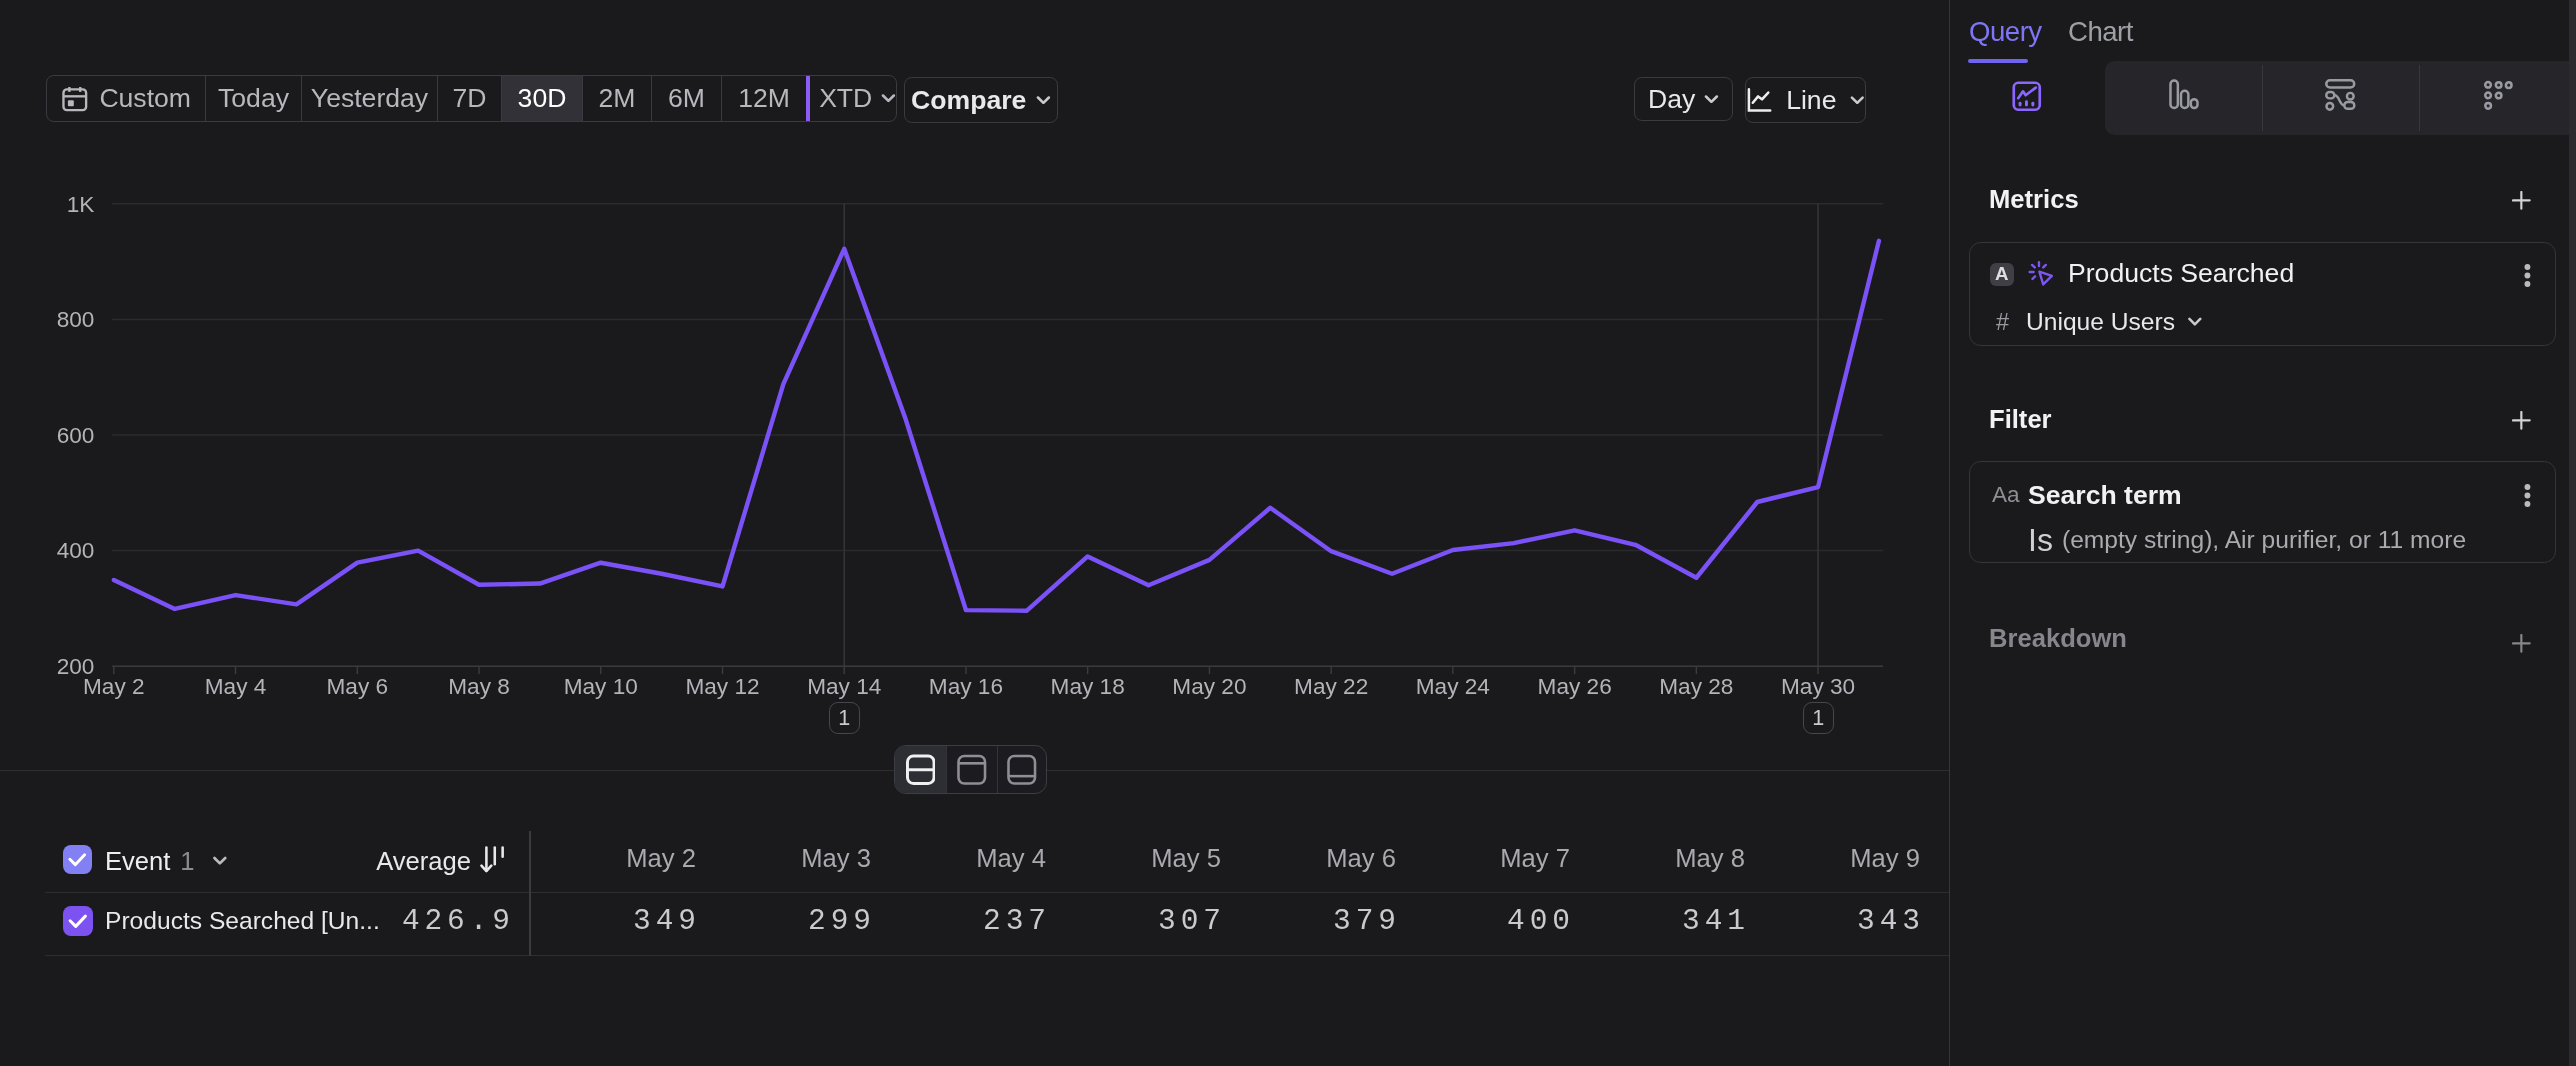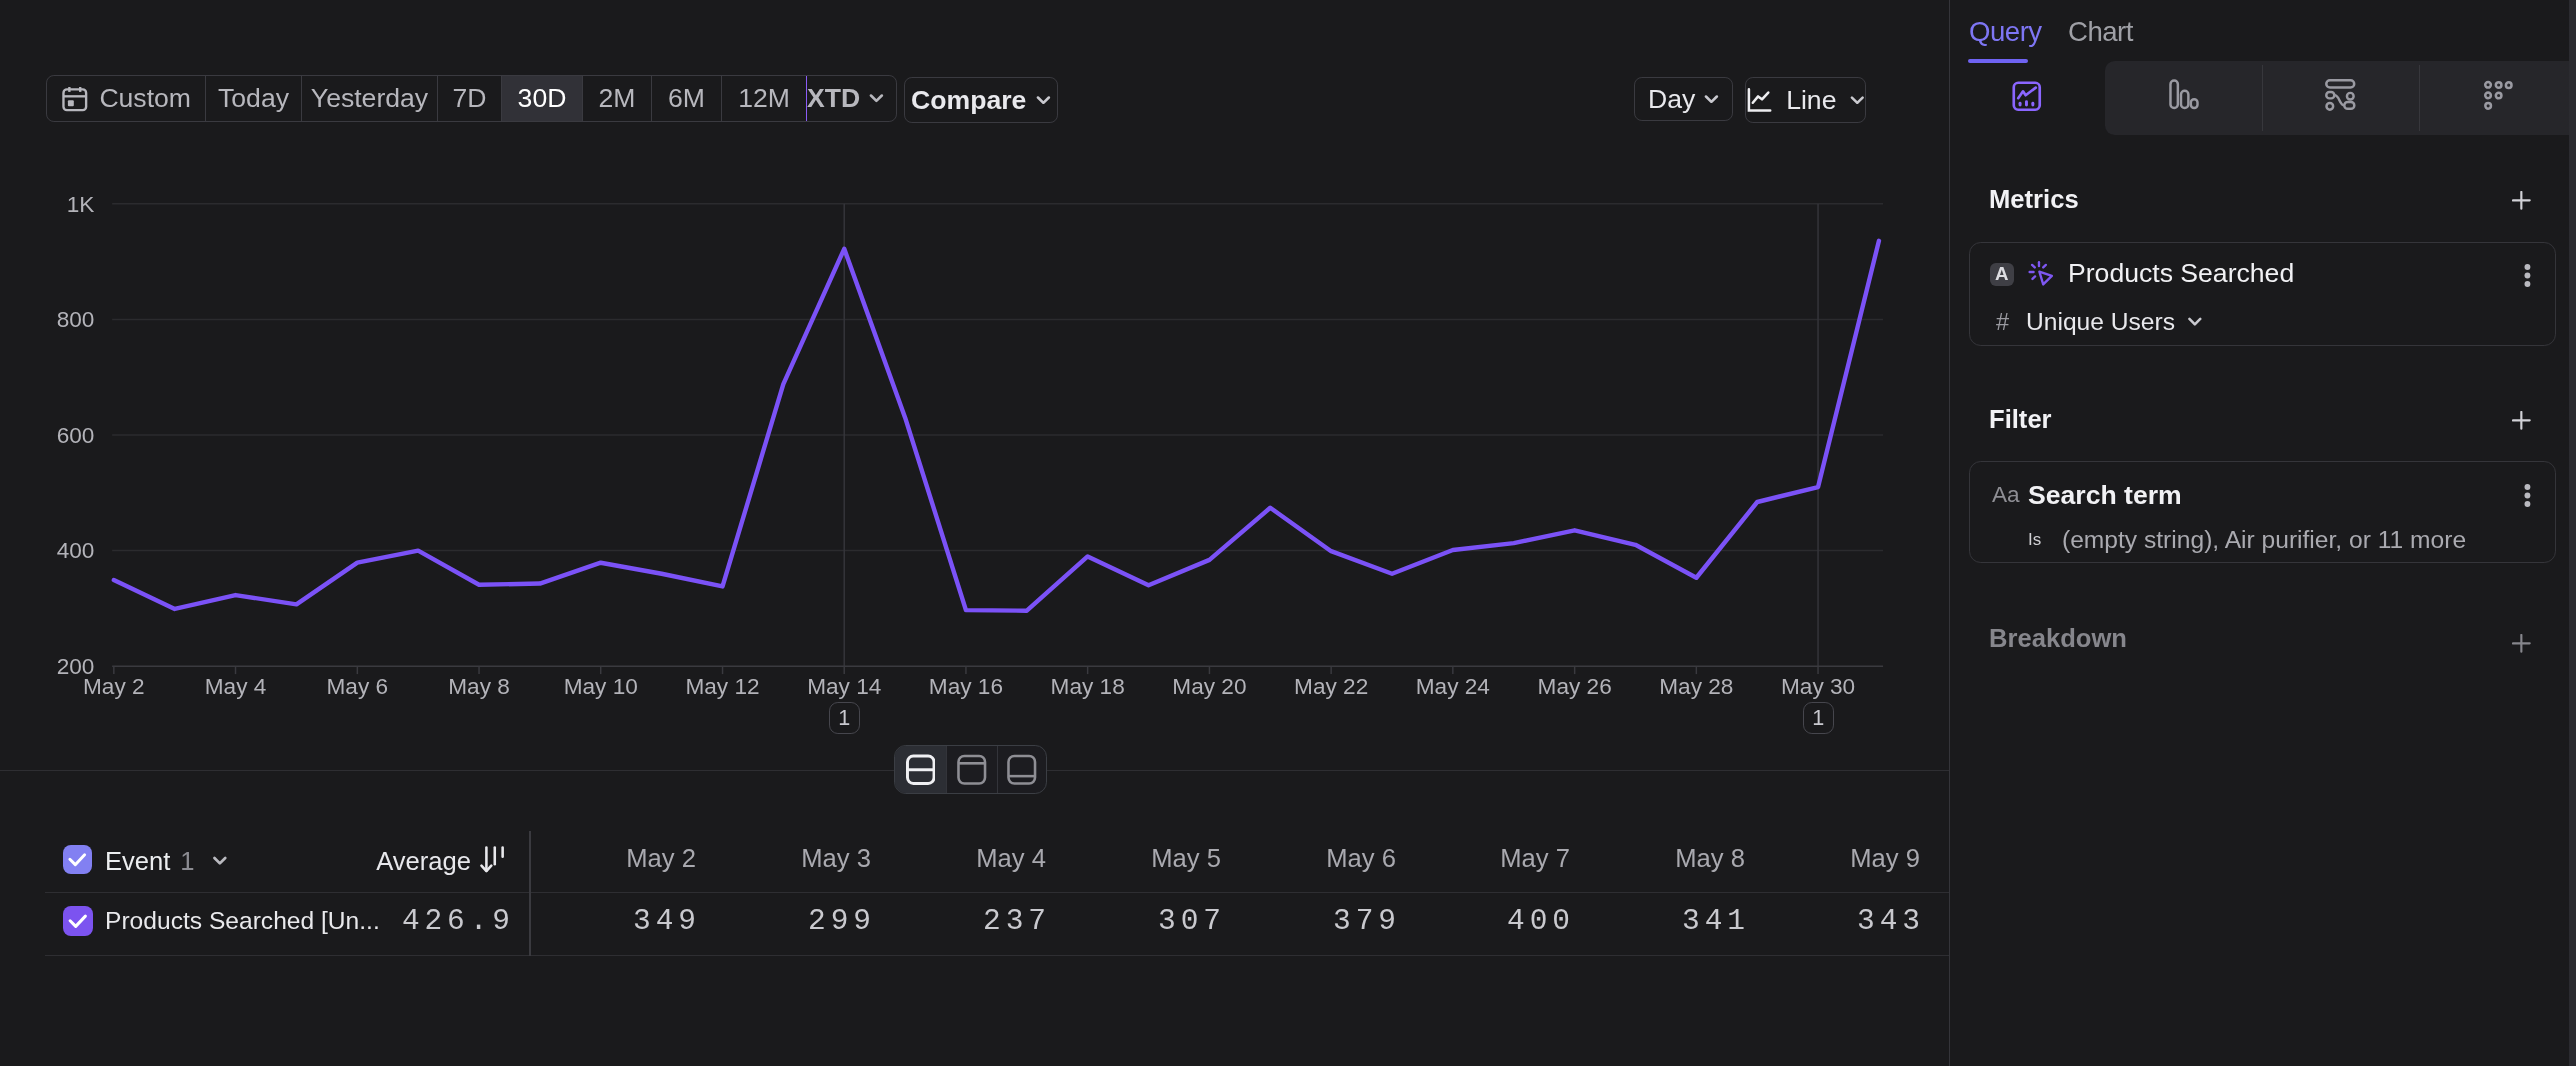--- a/index.html
+++ b/index.html
@@ -24,21 +24,21 @@
         </svg>
     <span>Custom</span>
       </div>
   <div class="flexc" style="width:95px;height:100%;justify-content:center;border-right:1px solid #3a3a40;">Today</div>
   <div class="flexc" style="width:135px;height:100%;justify-content:center;border-right:1px solid #3a3a40;">Yesterday</div>
   <div class="flexc" style="width:63px;height:100%;justify-content:center;border-right:1px solid #3a3a40;">7D</div>
   <div class="flexc" style="width:80px;height:100%;justify-content:center;background:#313137;color:#fff;font-weight:400;">30D</div>
   <div class="flexc" style="width:68px;height:100%;justify-content:center;border-left:1px solid #3a3a40;">2M</div>
   <div class="flexc" style="width:69px;height:100%;justify-content:center;border-left:1px solid #3a3a40;">6M</div>
   <div class="flexc" style="width:84px;height:100%;justify-content:center;border-left:1px solid #3a3a40;">12M</div>
-  <div class="flexc" style="flex:1;height:100%;justify-content:flex-start;gap:8.9px;border-left:1px solid #8b5cf6;font-weight:bold;">XTD
+  <div class="flexc" style="flex:1;height:100%;justify-content:flex-end;gap:8.9px;border-left:4px solid #8b5cf6;">XTD
     <svg width="14.8" height="8.9" viewBox="0 0 15 9">
           <polyline points="2,1.5 7.5,7 13,1.5" fill="none" stroke="#b7b7bd" stroke-width="2.6" stroke-linecap="round" stroke-linejoin="round"></polyline>
         </svg></div>
 </div>
 
 <div class="abs btn" style="left:904px;top:77px;width:154px;height:46px;gap:9.8px;font-weight:700;">Compare
   <svg width="14.8" height="8.9" viewBox="0 0 15 9">
         <polyline points="2,1.5 7.5,7 13,1.5" fill="none" stroke="#c9c9cf" stroke-width="2.6" stroke-linecap="round" stroke-linejoin="round"></polyline>
       </svg></div>
 
@@ -279,21 +279,21 @@
 <div class="abs" style="left:1969px;top:461px;width:587px;height:102px;border:1.5px solid #35353a;border-radius:11.8px;box-sizing:border-box;"></div>
 <div class="abs flexc" style="left:1992px;top:482px;height:26.6px;font-size:22.6px;color:#8e8e94;">Aa</div>
 <div class="abs flexc" style="left:2028px;top:482px;height:26.6px;font-size:26.6px;font-weight:600;color:#f1f1f4;">Search term</div>
 <svg class="abs" style="left:2524px;top:484px;" width="6.9" height="23.6" viewBox="0 0 7 24">
       <g fill="#b9b9bf">
         <circle cx="3.5" cy="3" r="3"></circle>
         <circle cx="3.5" cy="11.7" r="3"></circle>
         <circle cx="3.5" cy="20.4" r="3"></circle>
       </g>
     </svg>
-<div class="abs flexc" style="left:2028px;top:527px;height:26.6px;font-size:17px;color:#d0d0d4;">Is</div>
+<div class="abs flexc" style="left:2028px;top:527px;height:26.6px;font-size:32px;color:#d0d0d4;">Is</div>
 <div class="abs flexc" style="left:2062px;top:527px;height:26.6px;font-size:24.6px;color:#aaaab0;">(empty string), Air purifier, or 11 more</div>
 
 <div class="abs" style="left:1989px;top:624px;font-size:25.6px;font-weight:700;color:#86868c;">Breakdown</div>
 <svg class="abs" style="left:2512px;top:634px;" width="18.7" height="18.7" viewBox="0 0 19 19">
       <g stroke="#86868c" stroke-width="2.2" stroke-linecap="round">
         <line x1="9.5" y1="1" x2="9.5" y2="18"></line>
         <line x1="1" y1="9.5" x2="18" y2="9.5"></line>
       </g>
     </svg>
 

